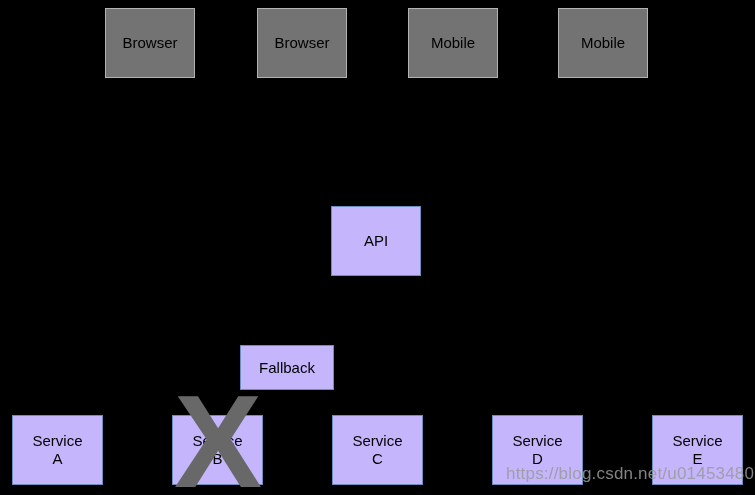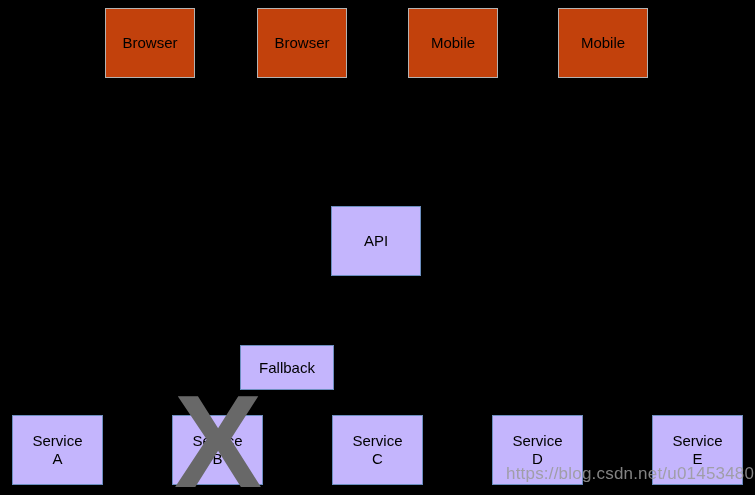--- a/index.html
+++ b/index.html
@@ -29,21 +29,21 @@
     display: flex;
     align-items: center;
     justify-content: center;
     text-align: center;
     line-height: 1.18;
     color: #000000;
     font-size: 15px;
     white-space: pre-line;
   }
   .node.client {
-    background: #c2410c;
+    background: #737373;
     border: 1px solid #b3b3b3;
   }
   .node.svc {
     background: #c4b5fd;
     border: 1px solid #6c8ebf;
   }
   .node-label {
     display: block;
     width: 100%;
     padding: 0 3px;

